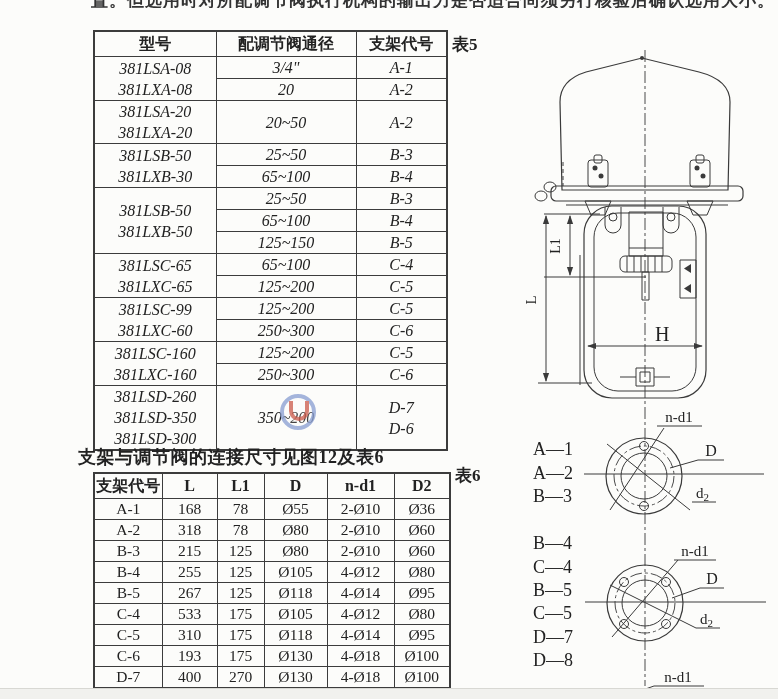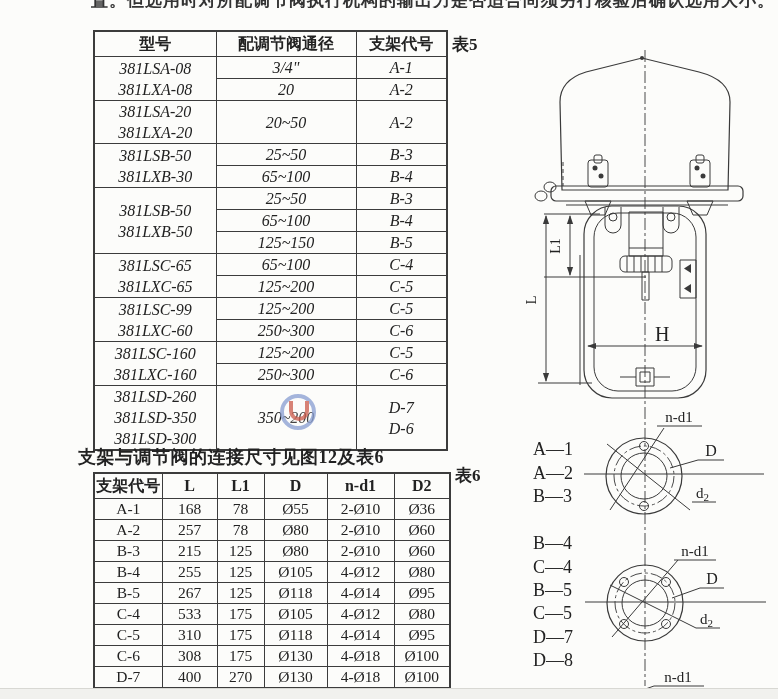--- a/index.html
+++ b/index.html
@@ -224,21 +224,21 @@
       <tr>
         <td>A-1</td>
         <td>168</td>
         <td>78</td>
         <td>Ø55</td>
         <td>2-Ø10</td>
         <td>Ø36</td>
       </tr>
       <tr>
         <td>A-2</td>
-        <td>257</td>
+        <td>318</td>
         <td>78</td>
         <td>Ø80</td>
         <td>2-Ø10</td>
         <td>Ø60</td>
       </tr>
       <tr>
         <td>B-3</td>
         <td>215</td>
         <td>125</td>
         <td>Ø80</td>
@@ -272,21 +272,21 @@
       <tr>
         <td>C-5</td>
         <td>310</td>
         <td>175</td>
         <td>Ø118</td>
         <td>4-Ø14</td>
         <td>Ø95</td>
       </tr>
       <tr>
         <td>C-6</td>
-        <td>308</td>
+        <td>193</td>
         <td>175</td>
         <td>Ø130</td>
         <td>4-Ø18</td>
         <td>Ø100</td>
       </tr>
       <tr>
         <td>D-7</td>
         <td>400</td>
         <td>270</td>
         <td>Ø130</td>

